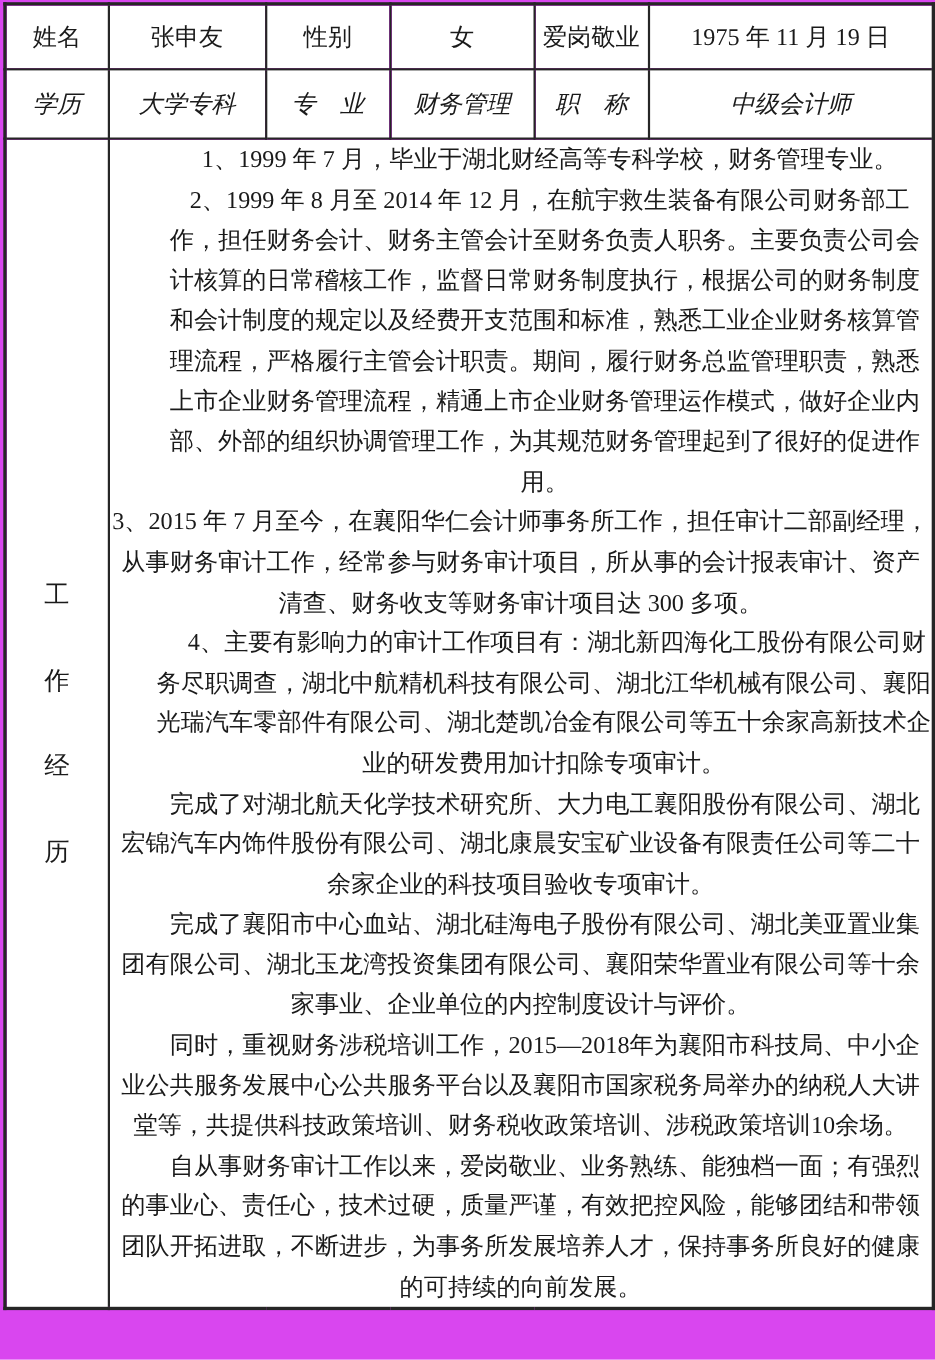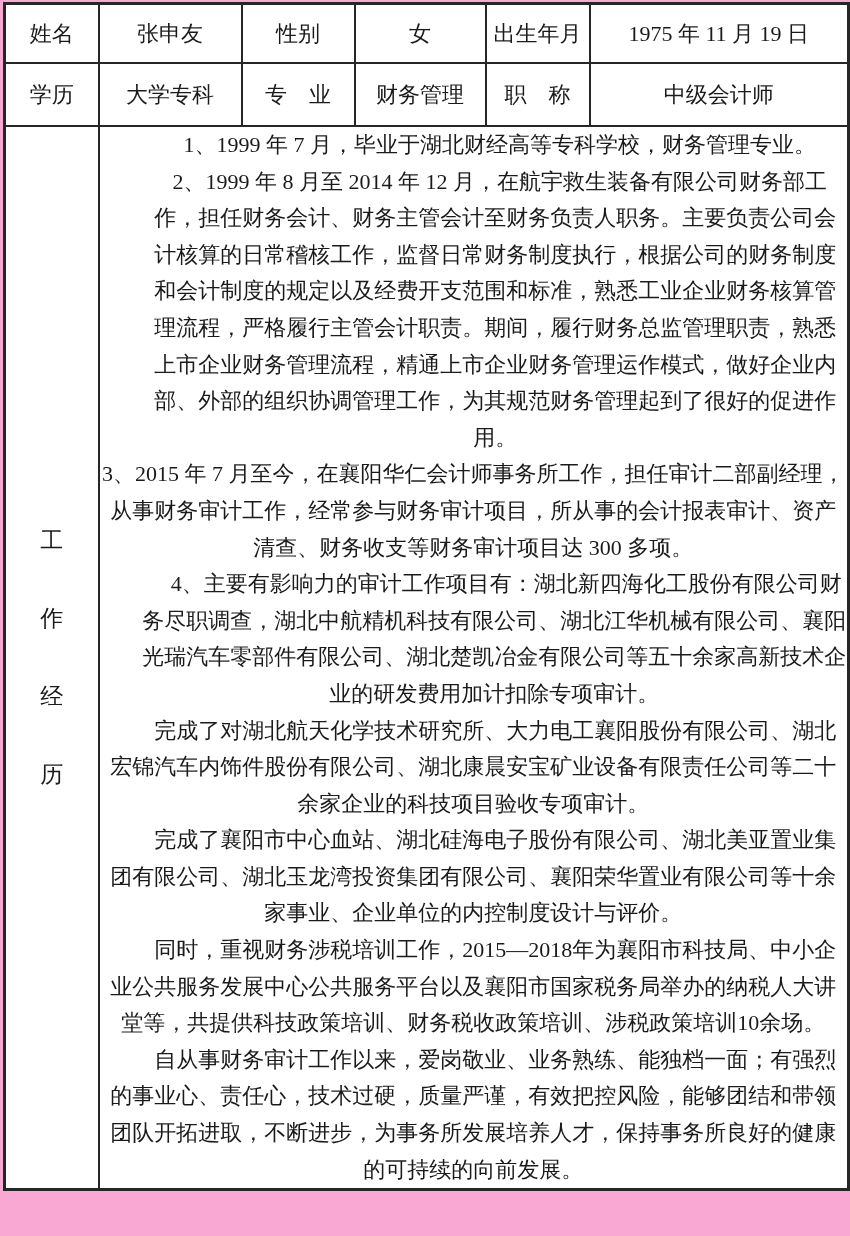--- a/index.html
+++ b/index.html
@@ -1,20 +1,20 @@
 <!DOCTYPE html>
 <html><head>
 <meta charset="utf-8">
 <style>
   html, body { margin: 0; padding: 0; }
   .page {
     position: relative;
     width: 850px;
     height: 1236px;
-    background: #f9a8d4;
+    background: #d946ef;
     font-family: "Liberation Serif", "DejaVu Serif", serif;
     color: #1a1a1a;
     overflow: hidden;
   }
   table.resume {
     border-collapse: collapse;
     table-layout: fixed;
     width: 844px;
     margin: 2px 0 0 3px;
     border: 3px solid #262626;
@@ -22,21 +22,21 @@
   table.resume td {
     border: 2px solid #262626;
     text-align: center;
     vertical-align: middle;
     font-size: 22px;
     padding: 0;
     background: #ffffff;
     overflow: hidden;
   }
   tr.r1 td { height: 57px; }
-  tr.r2 td { height: 61px; }
+  tr.r2 td { height: 61px; font-style: italic; }
   tr.r3 td { height: 63px; }
   tr.r4 td { height: 1027px; }
 
   td.vlabel-cell { vertical-align: middle; }
   .vlabel {
     display: flex;
     flex-direction: column;
     align-items: center;
     justify-content: center;
     gap: 47px;
@@ -69,21 +69,21 @@
       <col style="width:104px">
       <col style="width:259px">
     </colgroup>
 
     <tbody>
         <tr class="r1">
       <td><span>姓名</span></td>
       <td><span>张申友</span></td>
       <td><span>性别</span></td>
       <td><span>女</span></td>
-      <td><span>出生年月</span></td>
+      <td><span>爱岗敬业</span></td>
       <td><span>1975 年 11 月 19 日</span></td>
     </tr>
 
     <tr class="r2">
       <td><span>学历</span></td>
       <td><span>大学专科</span></td>
       <td><span>专　业</span></td>
       <td><span>财务管理</span></td>
       <td><span>职　称</span></td>
       <td><span>中级会计师</span></td>

